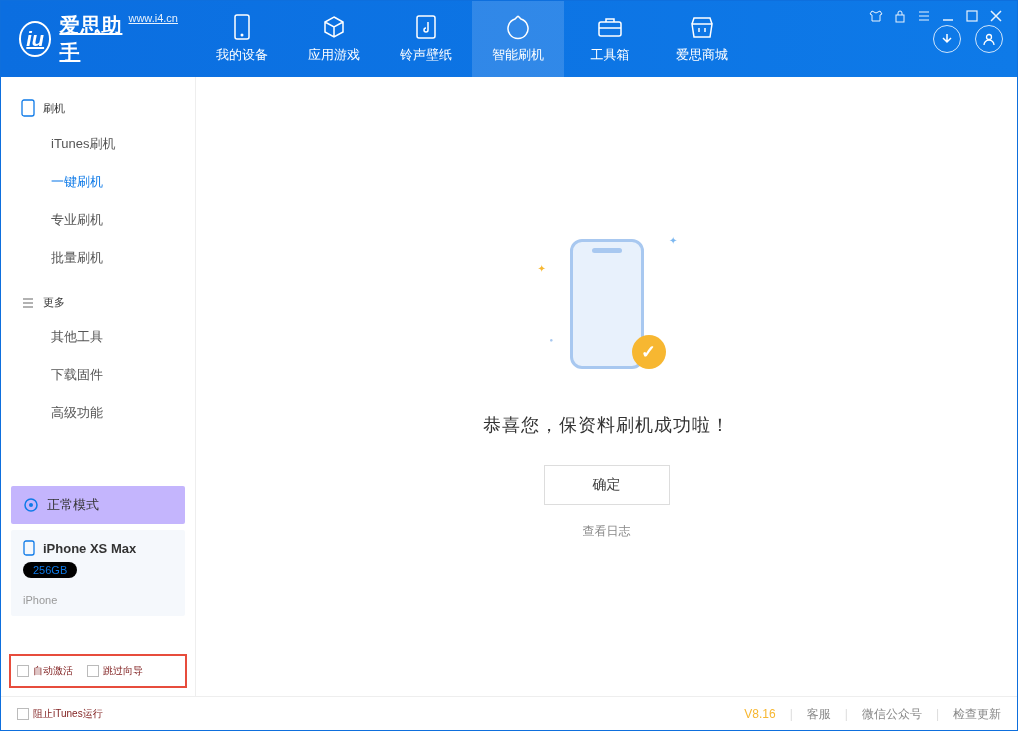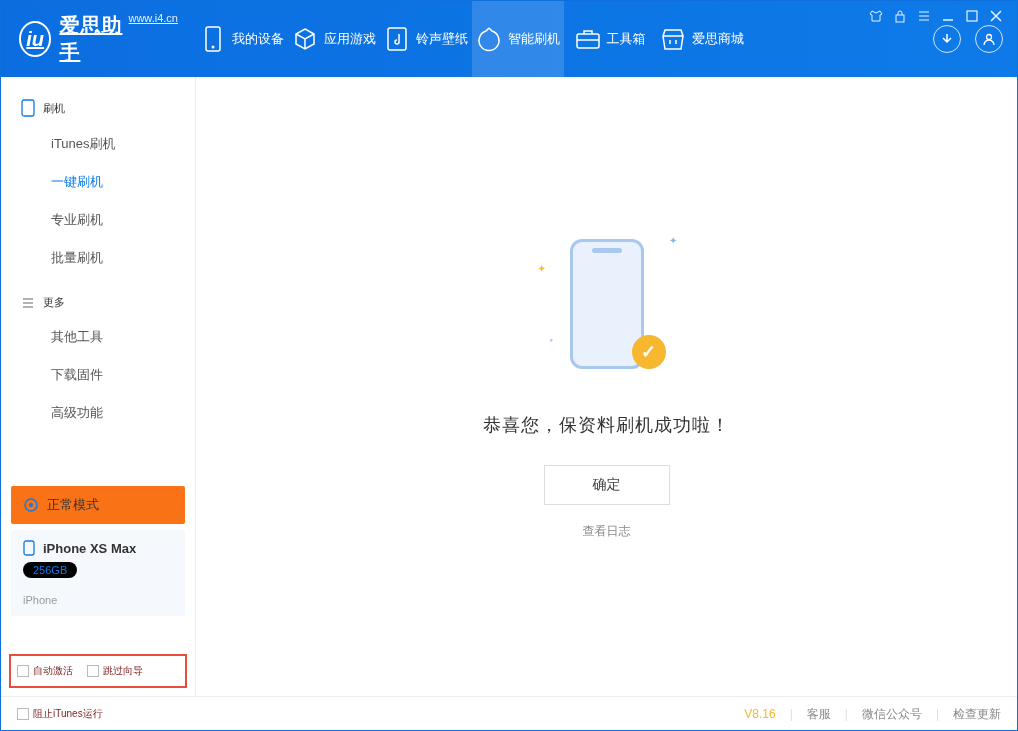--- a/index.html
+++ b/index.html
@@ -4,36 +4,36 @@
 <style>
 * { margin: 0; padding: 0; box-sizing: border-box; font-family: "Microsoft YaHei", Arial, sans-serif; }
 body { background: #fff; width: 1018px; height: 731px; overflow: hidden; border: 1px solid #0e6fdd; }
 .header { height: 76px; background: linear-gradient(to right, #0b6ee0, #0e7ae8); display: flex; align-items: center; color: #fff; position: relative; }
 .logo-area { display: flex; align-items: center; padding: 0 18px; width: 195px; text-decoration: underline; }
 .logo-icon { width: 36px; height: 36px; border: 2px solid #fff; border-radius: 50%; display: flex; align-items: center; justify-content: center; font-weight: bold; font-size: 20px; margin-right: 8px; font-style: italic; }
 .logo-text { display: flex; }
 .logo-title { font-size: 20px; font-weight: bold; letter-spacing: 1px; }
 .logo-sub { font-size: 11px; opacity: 0.9; }
 .tabs { display: flex; height: 100%; }
-.tab { width: 92px; display: flex; flex-direction: row; align-items: center; justify-content: center; cursor: pointer; font-size: 13px; gap: 6px; }
+.tab { width: 92px; display: flex; flex-direction: column; align-items: center; justify-content: center; cursor: pointer; font-size: 13px; gap: 6px; }
 .tab.active { background: rgba(255,255,255,0.15); }
 .tab-icon { width: 26px; height: 26px; display: flex; align-items: center; justify-content: center; }
 .header-right { position: absolute; right: 14px; top: 50%; transform: translateY(-50%); display: flex; align-items: center; gap: 14px; }
 .header-icons-top { position: absolute; right: 14px; top: 8px; display: flex; gap: 10px; }
 .win-btn { width: 14px; height: 14px; cursor: pointer; opacity: 0.9; }
 .circle-btn { width: 28px; height: 28px; border: 1.5px solid rgba(255,255,255,0.8); border-radius: 50%; display: flex; align-items: center; justify-content: center; cursor: pointer; }
 
 .body-area { display: flex; height: 619px; }
 .sidebar { width: 195px; border-right: 1px solid #eee; padding-top: 14px; position: relative; }
 .side-group-title { display: flex; align-items: center; padding: 8px 20px; font-size: 11px; color: #333; gap: 8px; font-weight: 500; }
 .side-item { padding: 10px 20px 10px 50px; font-size: 13px; color: #555; cursor: pointer; }
 .side-item.active { color: #0e7ae8; }
 
 .device-panel { position: absolute; bottom: 80px; left: 10px; right: 10px; }
-.mode-box { background: #f97316; padding: 10px 12px; border-radius: 2px; display: flex; align-items: center; gap: 8px; font-size: 13px; color: #333; margin-bottom: 6px; }
+.mode-box { background: #c4b5fd; padding: 10px 12px; border-radius: 2px; display: flex; align-items: center; gap: 8px; font-size: 13px; color: #333; margin-bottom: 6px; }
 .device-box { background: #f5f8fc; padding: 10px 12px; border-radius: 2px; }
 .device-name { font-size: 13px; font-weight: bold; color: #333; display: flex; align-items: center; gap: 8px; }
 .device-capacity { display: inline-block; background: #000000; color: #0e7ae8; font-size: 11px; padding: 2px 10px; border-radius: 10px; margin-top: 6px; }
 .device-type { font-size: 11px; color: #999; margin-top: 16px; }
 
 .checkbox-row { position: absolute; bottom: 8px; left: 8px; right: 8px; border: 2px solid #e74c3c; padding: 8px 6px; display: flex; gap: 14px; }
 .chk { display: flex; align-items: center; gap: 4px; font-size: 10px; color: #7f1d1d; }
 .chk-box { width: 12px; height: 12px; border: 1px solid #bbb; }
 
 .main { flex: 1; position: relative; display: flex; flex-direction: column; align-items: center; justify-content: center; }

